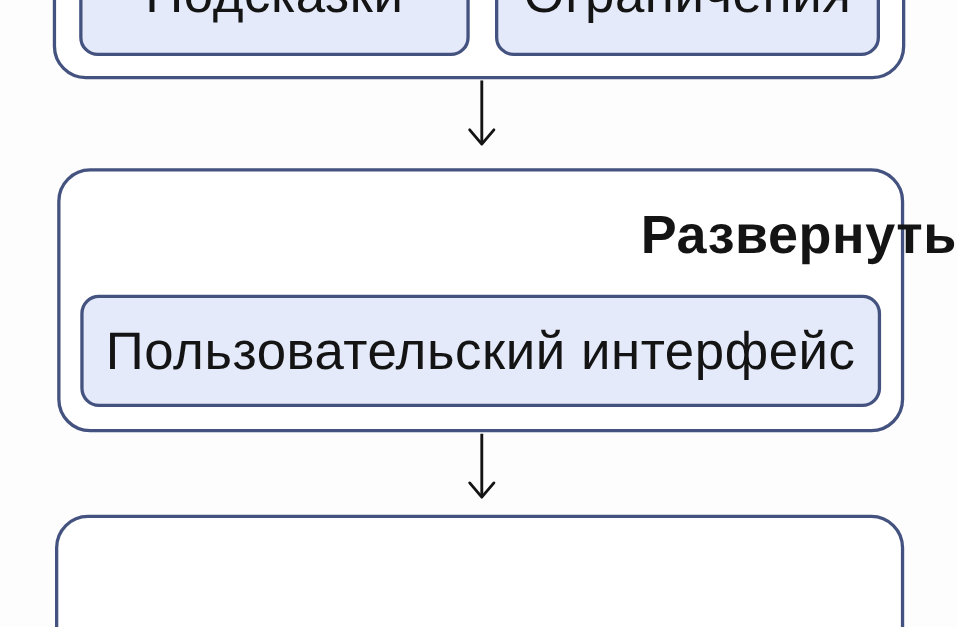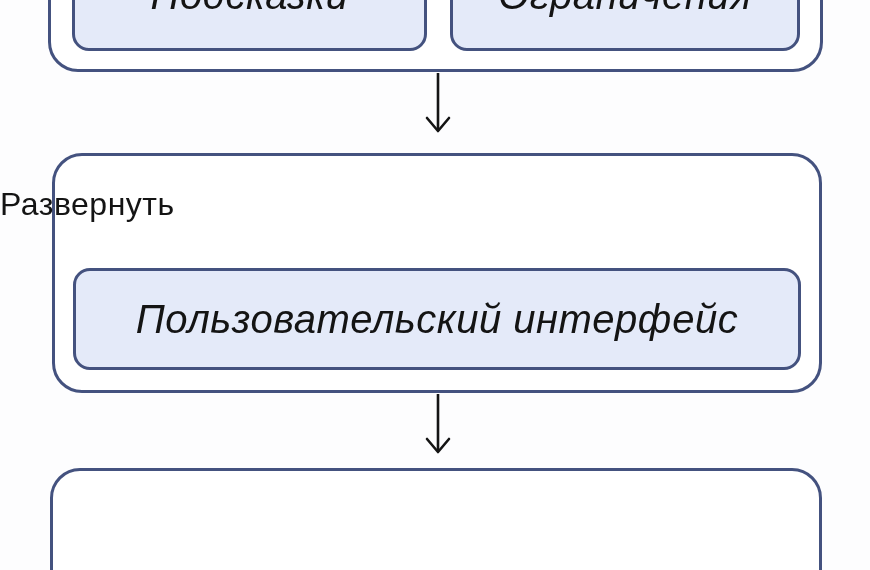--- a/index.html
+++ b/index.html
@@ -33,34 +33,33 @@
     position:absolute;
     background:var(--chip_fill);
     border:3px solid var(--border);
     border-radius:17px;
     box-sizing:border-box;
     display:flex;
     align-items:center;
     justify-content:center;
   }
   .chip-label{
-    font-size:40px;
+    font-size:48px;
     font-weight:400;
     color:var(--text);
     white-space:nowrap;
     letter-spacing:0.5px;
-    font-style:italic;
   }
   .group-title{
     position:absolute;
     left:0;
     width:100%;
-    text-align:left;
-    font-size:32px;
-    font-weight:400;
+    text-align:right;
+    font-size:49px;
+    font-weight:700;
     color:var(--text);
     white-space:nowrap;
     letter-spacing:0.5px;
   }
   .flow-arrow{
     position:absolute;
     width:36px;
     height:62px;
     color:var(--arrow);
   }

